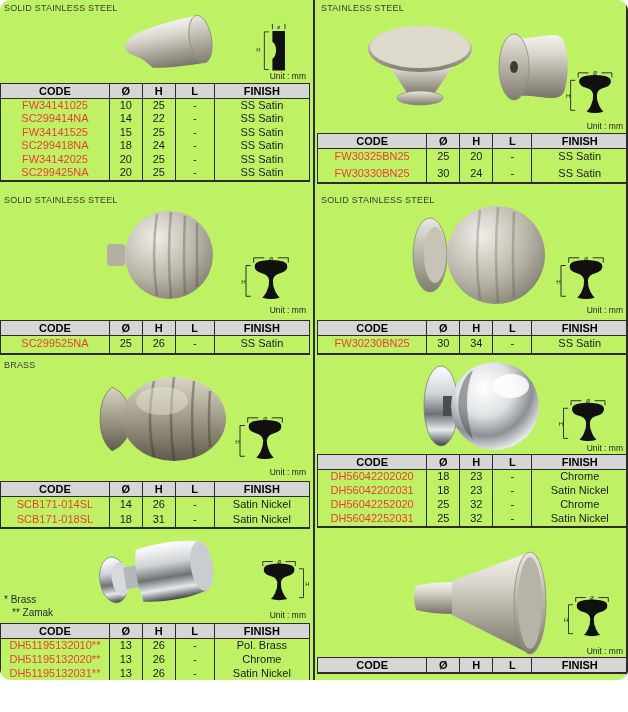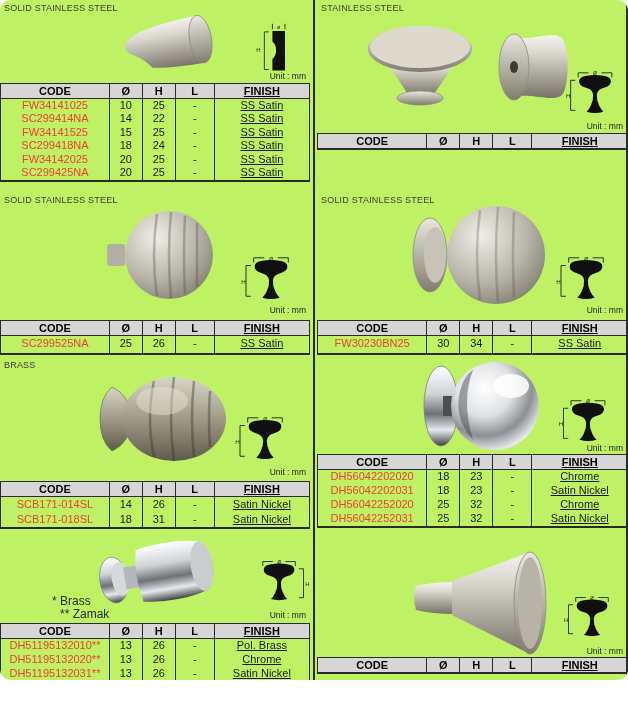--- a/index.html
+++ b/index.html
@@ -4,39 +4,39 @@
 <style>
   html,body{margin:0;padding:0;background:#fff;}
   #canvas{
     position:relative;width:628px;height:680px;background:#bef264;overflow:hidden;
     font-family:"Liberation Sans","DejaVu Sans",sans-serif;color:#1a1a1a;border-radius:11px;
   }
   .abs{position:absolute;}
   .section-label{
     font-size:9px;letter-spacing:.2px;color:#3c3c3c;white-space:nowrap;
   }
-  .note-label{font-size:12px;color:#2a2a2a;white-space:nowrap;margin-left:48px;}
+  .note-label{font-size:10px;color:#2a2a2a;white-space:nowrap;}
   .unit-label{font-size:8.5px;color:#222;white-space:nowrap;}
   .spec{
     border-collapse:collapse;table-layout:fixed;width:100%;
     border:1px solid #2b2b2b;border-bottom:2px solid #2b2b2b;border-top:1.5px solid #2b2b2b;
   }
   .spec th{
     background:#d6d6d6;border:1px solid #2b2b2b;font-size:11px;font-weight:bold;
     height:14px;padding:0;color:#000;
   }
   .spec td{
     border-left:1px solid #2b2b2b;border-right:1px solid #2b2b2b;border-top:none;border-bottom:none;
     text-align:center;font-size:11px;padding:0;line-height:1.05;vertical-align:middle;
   }
   .spec th:nth-child(1),.spec td:nth-child(1){width:35.5%;}
   .spec th:nth-child(2),.spec td:nth-child(2){width:10.5%;}
   .spec th:nth-child(3),.spec td:nth-child(3){width:10.5%;}
   .spec th:nth-child(4),.spec td:nth-child(4){width:12.5%;}
-  .spec th:nth-child(5),.spec td:nth-child(5){width:31%;text-decoration:underline;}
+  .spec th:nth-child(5),.spec td:nth-child(5){width:31%;}
   .code-cell{color:#ee3c36;}
   .rh13 td{height:13.5px;}
   .rh14 td{height:14px;}
   .rh15 td{height:15px;}
   .rh16 td{height:16.5px;}
   .divider{background:#2b2b2b;}
   .diagram .dim-line{stroke:#2a2a2a;stroke-width:1;fill:none;}
   .diagram .dim-text{font-family:"Liberation Sans",sans-serif;fill:#2a2a2a;}
   .diagram .solid{fill:#101010;}
 </style>
@@ -187,20 +187,34 @@
         <thead>
           <tr>
             <th>CODE</th>
             <th>Ø</th>
             <th>H</th>
             <th>L</th>
             <th>FINISH</th>
           </tr>
         </thead>
         <tbody>
+          <tr>
+            <td class="code-cell">FW30325BN25</td>
+            <td>25</td>
+            <td>20</td>
+            <td>-</td>
+            <td>SS Satin</td>
+          </tr>
+          <tr>
+            <td class="code-cell">FW30330BN25</td>
+            <td>30</td>
+            <td>24</td>
+            <td>-</td>
+            <td>SS Satin</td>
+          </tr>
         </tbody>
       </table>
   </div>
 
   <div class="abs" style="left:0;top:190px;width:313px;height:165px;">
     <div class="abs section-label" style="left:4px;top:5px;">SOLID STAINLESS STEEL</div>
 
     <svg class="abs" style="left:105px;top:18px;" width="112" height="94" viewBox="0 0 112 94">
       <rect x="2" y="36" width="18" height="22" rx="3" fill="#b3afa4"></rect>
       <circle cx="64" cy="47" r="44" fill="url(#ballSatin)"></circle>

